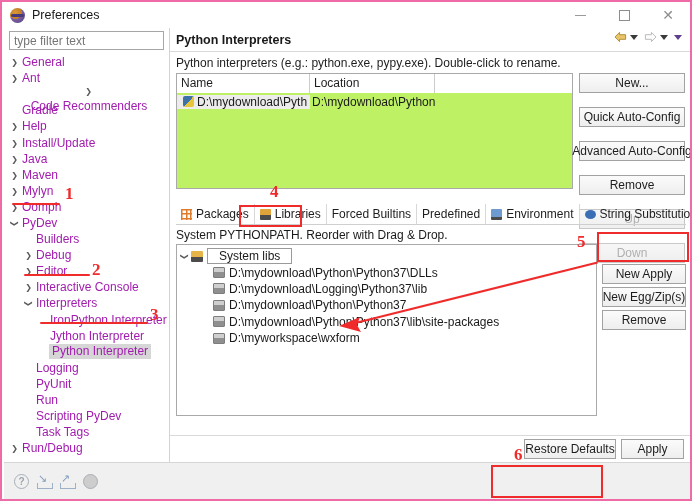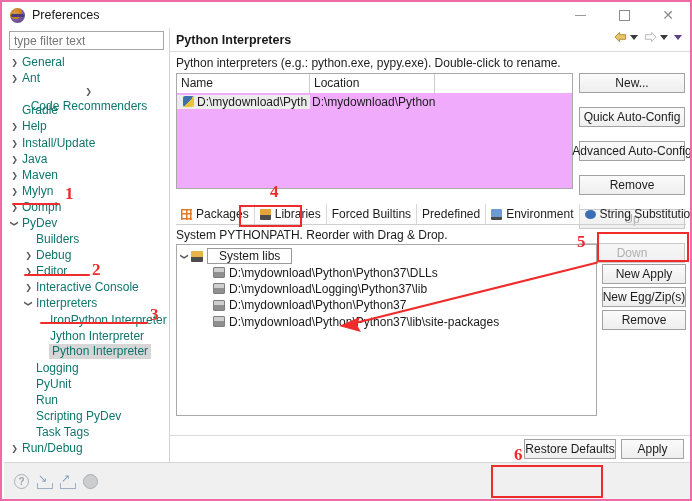--- a/index.html
+++ b/index.html
@@ -67,21 +67,21 @@
     padding: 0 4px;
     outline: none;
   }
   #tree {
     position: absolute; left: 0; top: 26px;
     width: 165px; height: 405px;
     overflow: hidden;
   }
   .tnode {
     height: 16.1px; display: flex; align-items: center;
-    white-space: nowrap; font-size: 12px; color: #0f766e;
+    white-space: nowrap; font-size: 12px; color: #a21caf;
   }
   .tarrow {
     width: 13px; text-align: center; color: #5a5a5a; font-size: 9px;
     flex: 0 0 13px;
   }
   .tarrow.collapsed::before { content: "\276F"; font-size:8px; display:inline-block; }
   .tarrow.expanded::before  { content: "\276F"; font-size:8px; display:inline-block; transform: rotate(90deg); }
   .tlabel { padding-left: 1px; }
   .tnode.selected .tlabel { background: #d6d6d6; padding: 0 3px 1px 3px; }
 
@@ -114,21 +114,21 @@
   #desc-line {
     position: absolute; left: 6px; top: 28px; font-size: 12px; color: #1d1d1d;
     white-space: nowrap;
   }
 
   
   #interp-table {
     position: absolute; left: 6px; top: 45px;
     width: 397px; height: 116px;
     border: 1px solid #a9a9a9;
-    background: #f0abfc;
+    background: #bef264;
     overflow: hidden;
   }
   .thead { display: flex; height: 19px; background: #ffffff; }
   .th {
     font-size: 12px; color: #1d1d1d; padding-left: 4px;
     border-right: 1px solid #ccc; line-height: 19px;
     overflow: hidden; white-space: nowrap;
   }
   .th.c1 { width: 133px; }
   .th.c2 { width: 125px; }
@@ -468,20 +468,24 @@
             <span>D:\mydownload\Logging\Python37\lib</span>
           </div>
           <div class="lnode child">
             <span class="folicon"></span>
             <span>D:\mydownload\Python\Python37</span>
           </div>
           <div class="lnode child">
             <span class="folicon"></span>
             <span>D:\mydownload\Python\Python37\lib\site-packages</span>
           </div>
+          <div class="lnode child">
+            <span class="folicon"></span>
+            <span>D:\myworkspace\wxform</span>
+          </div>
         </div>
     </div>
 
     <div id="libs-btns">
       <div class="btn">New Apply</div>
       <div class="btn">New Egg/Zip(s)</div>
       <div class="btn">Remove</div>
     </div>
   </div>
 

